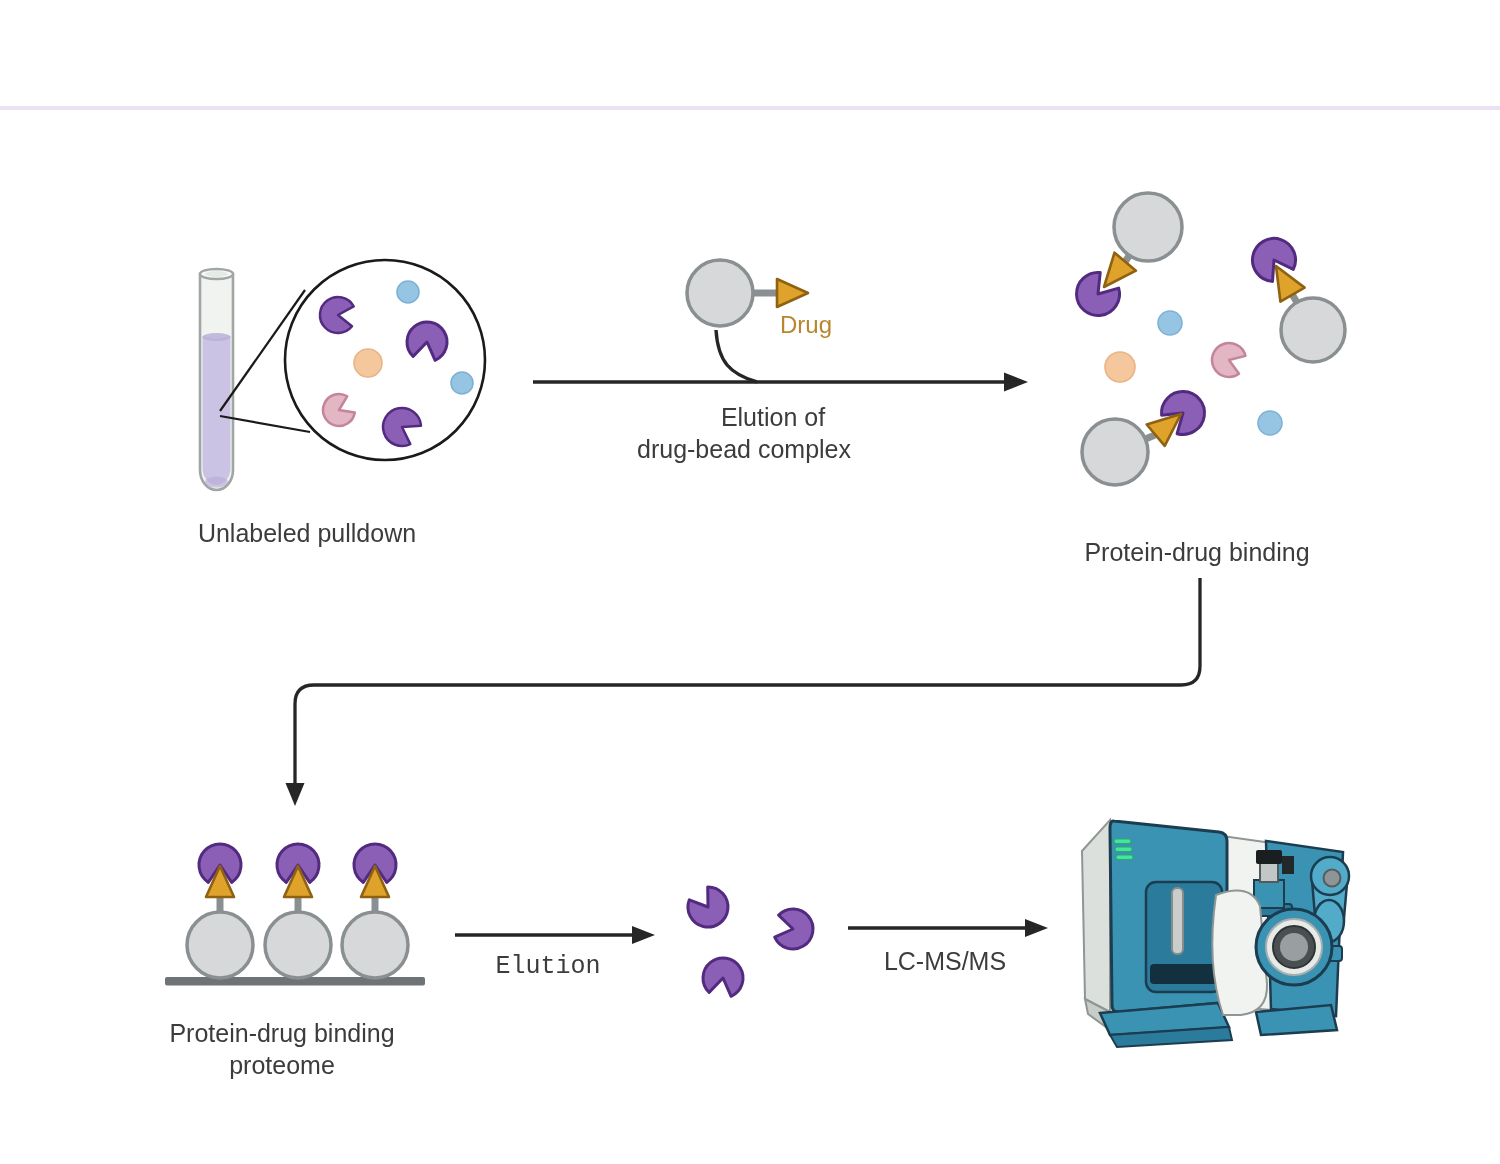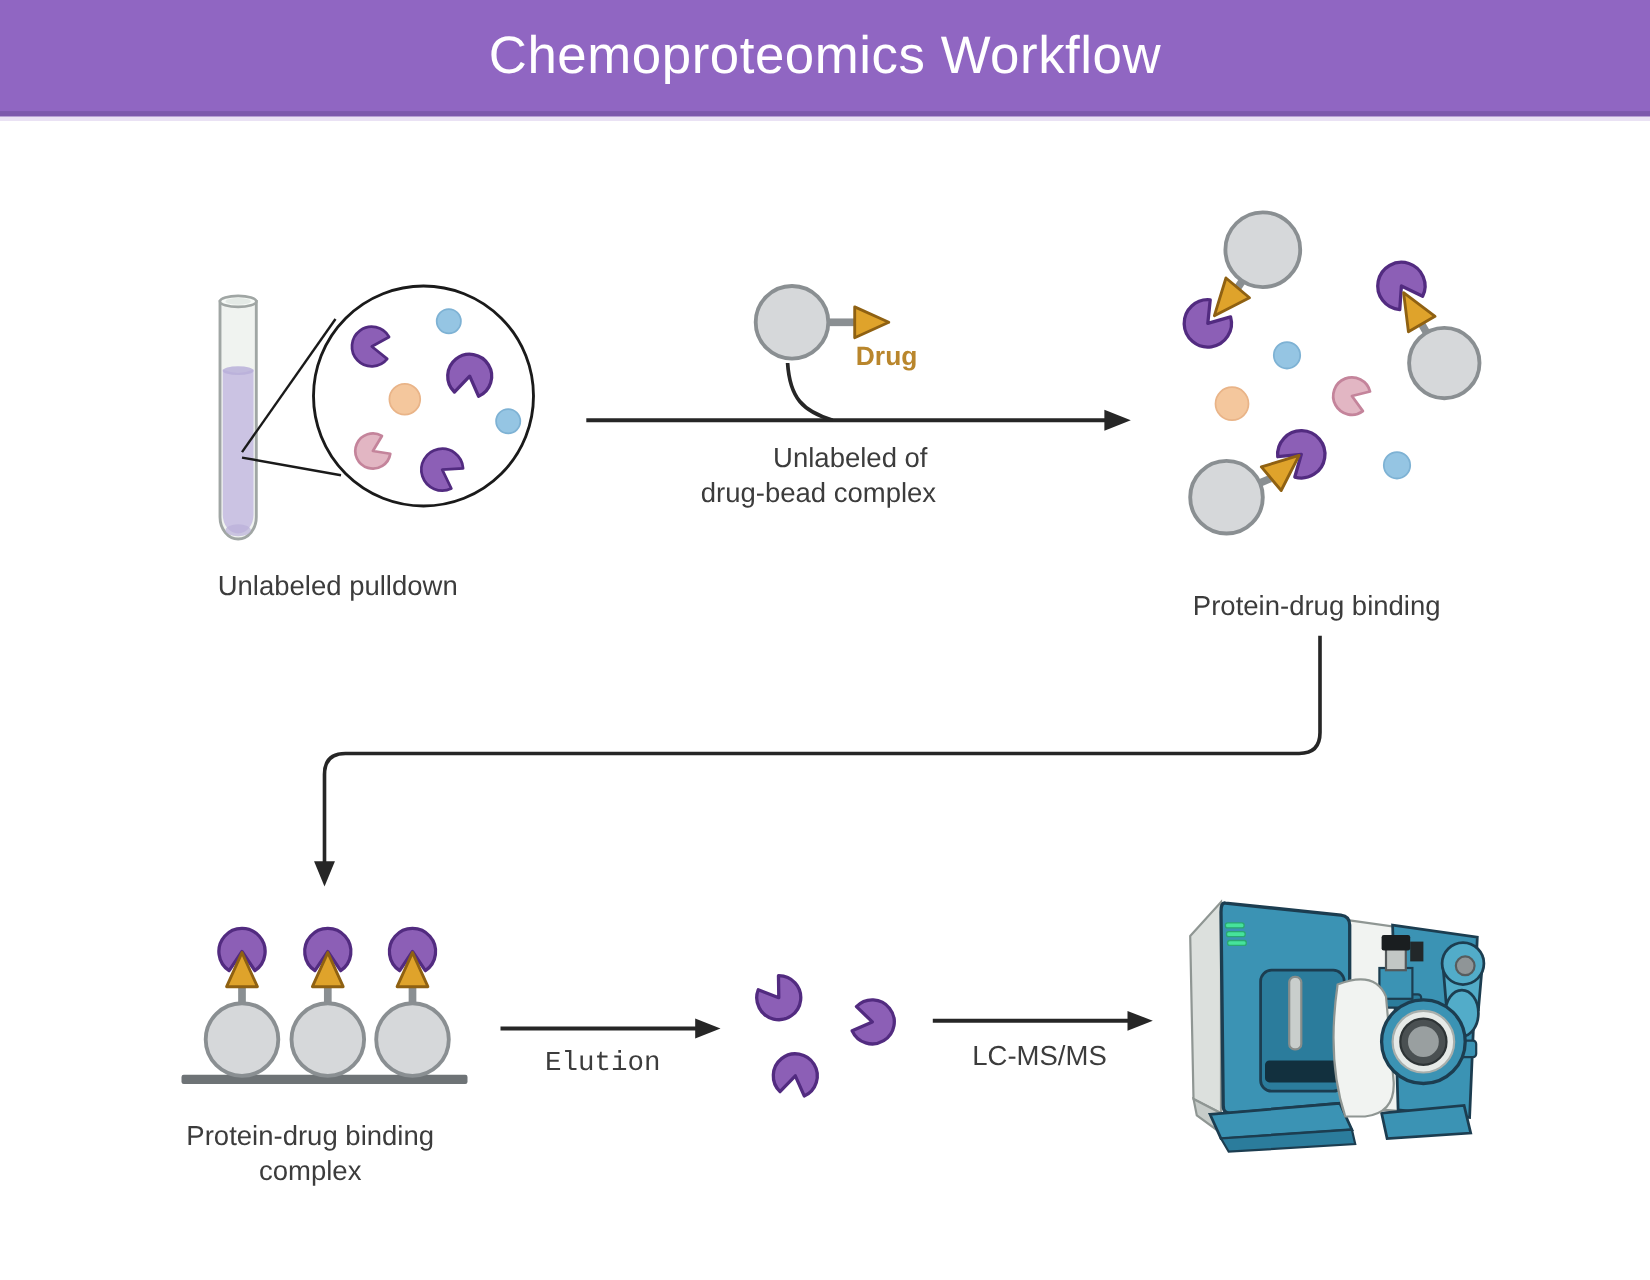--- a/index.html
+++ b/index.html
@@ -5,30 +5,27 @@
   html,body{margin:0;padding:0;background:#fff;}
   .page{position:relative;width:1500px;height:1164px;background:#ffffff;overflow:hidden;
         font-family:"Liberation Sans",sans-serif;}
   .banner{position:absolute;top:0;left:0;width:100%;height:101px;background:var(--header);
           border-bottom:5px solid var(--header-border);display:flex;align-items:center;justify-content:center;}
   .banner h1{margin:0;color:#ffffff;font-size:48px;font-weight:400;letter-spacing:.5px;}
   .banner-strip{position:absolute;top:106px;left:0;width:100%;height:4px;background:var(--header-strip);}
   svg.fig{position:absolute;top:0;left:0;}
   .lbl{position:absolute;transform:translate(-50%,-50%);font-size:25px;color:var(--text);
        white-space:nowrap;text-align:center;}
-  .lbl.gold{color:var(--gold-text);font-weight:bold;font-size:24px;}
+  .lbl.gold{color:var(--gold-text);font-weight:normal;font-size:24px;}
 </style>
 </head>
 <body>
 
 <div class="page">
 
-  <header class="banner">
-    <h1>Chemoproteomics Workflow</h1>
-  </header>
   <div class="banner-strip"></div>
 
   <svg class="fig" width="1500" height="1164" viewBox="0 0 1500 1164">
 
     <g>
       <path d="M 200,274 L 200,470 A 16.5,20 0 0 0 233,470 L 233,274 Z" fill="var(--glass)" stroke="var(--glass-stroke)" stroke-width="2.6"></path>
       <path d="M 202.5,336 L 202.5,468 A 14,17 0 0 0 230.5,468 L 230.5,336 Q 216.5,342 202.5,336 Z" fill="var(--liquid)"></path>
       <ellipse cx="216.5" cy="337" rx="14" ry="4" fill="var(--liquid-dark)" opacity="0.85"></ellipse>
       <ellipse cx="216.5" cy="482" rx="11.5" ry="5.5" fill="var(--liquid-dark)" opacity="0.7"></ellipse>
       <ellipse cx="216.5" cy="274" rx="16.5" ry="5" fill="#F7FAF7" stroke="var(--glass-stroke)" stroke-width="2.4"></ellipse>
@@ -146,20 +143,20 @@
       <path d="M 1216,895 Q 1250,882 1260,906 L 1267,984 Q 1268,1012 1241,1015 L 1223,1015 Q 1206,964 1216,895 Z" fill="var(--mwhite)" stroke="#8F9693" stroke-width="2"></path>
       <circle cx="1294" cy="947" r="38" fill="var(--teal)" stroke="var(--outline)" stroke-width="3"></circle>
       <circle cx="1294" cy="947" r="28" fill="#E6EAE8" stroke="#A9AFAC" stroke-width="2"></circle>
       <circle cx="1294" cy="947" r="21" fill="#4A5052" stroke="#2E3436" stroke-width="2"></circle>
       <circle cx="1294" cy="947" r="14" fill="#999FA0"></circle>
     </g>
   </svg>
 
   <div class="lbl" style="left:307px;top:533px;">Unlabeled pulldown</div>
   <div class="lbl gold" style="left:806px;top:325px;">Drug</div>
-  <div class="lbl" style="left:773px;top:417px;">Unlabeled of</div>
+  <div class="lbl" style="left:773px;top:417px;">Elution of</div>
   <div class="lbl" style="left:744px;top:449px;">drug-bead complex</div>
   <div class="lbl" style="left:1197px;top:552px;">Protein-drug binding</div>
   <div class="lbl" style="left:282px;top:1033px;">Protein-drug binding</div>
-  <div class="lbl" style="left:282px;top:1065px;">complex</div>
+  <div class="lbl" style="left:282px;top:1065px;">proteome</div>
   <div class="lbl" style="left:548px;top:966px;font-family:Liberation Mono, monospace;">Elution</div>
   <div class="lbl" style="left:945px;top:961px;text-align:right;">LC-MS/MS</div>
 </div>
 
 </body></html>

